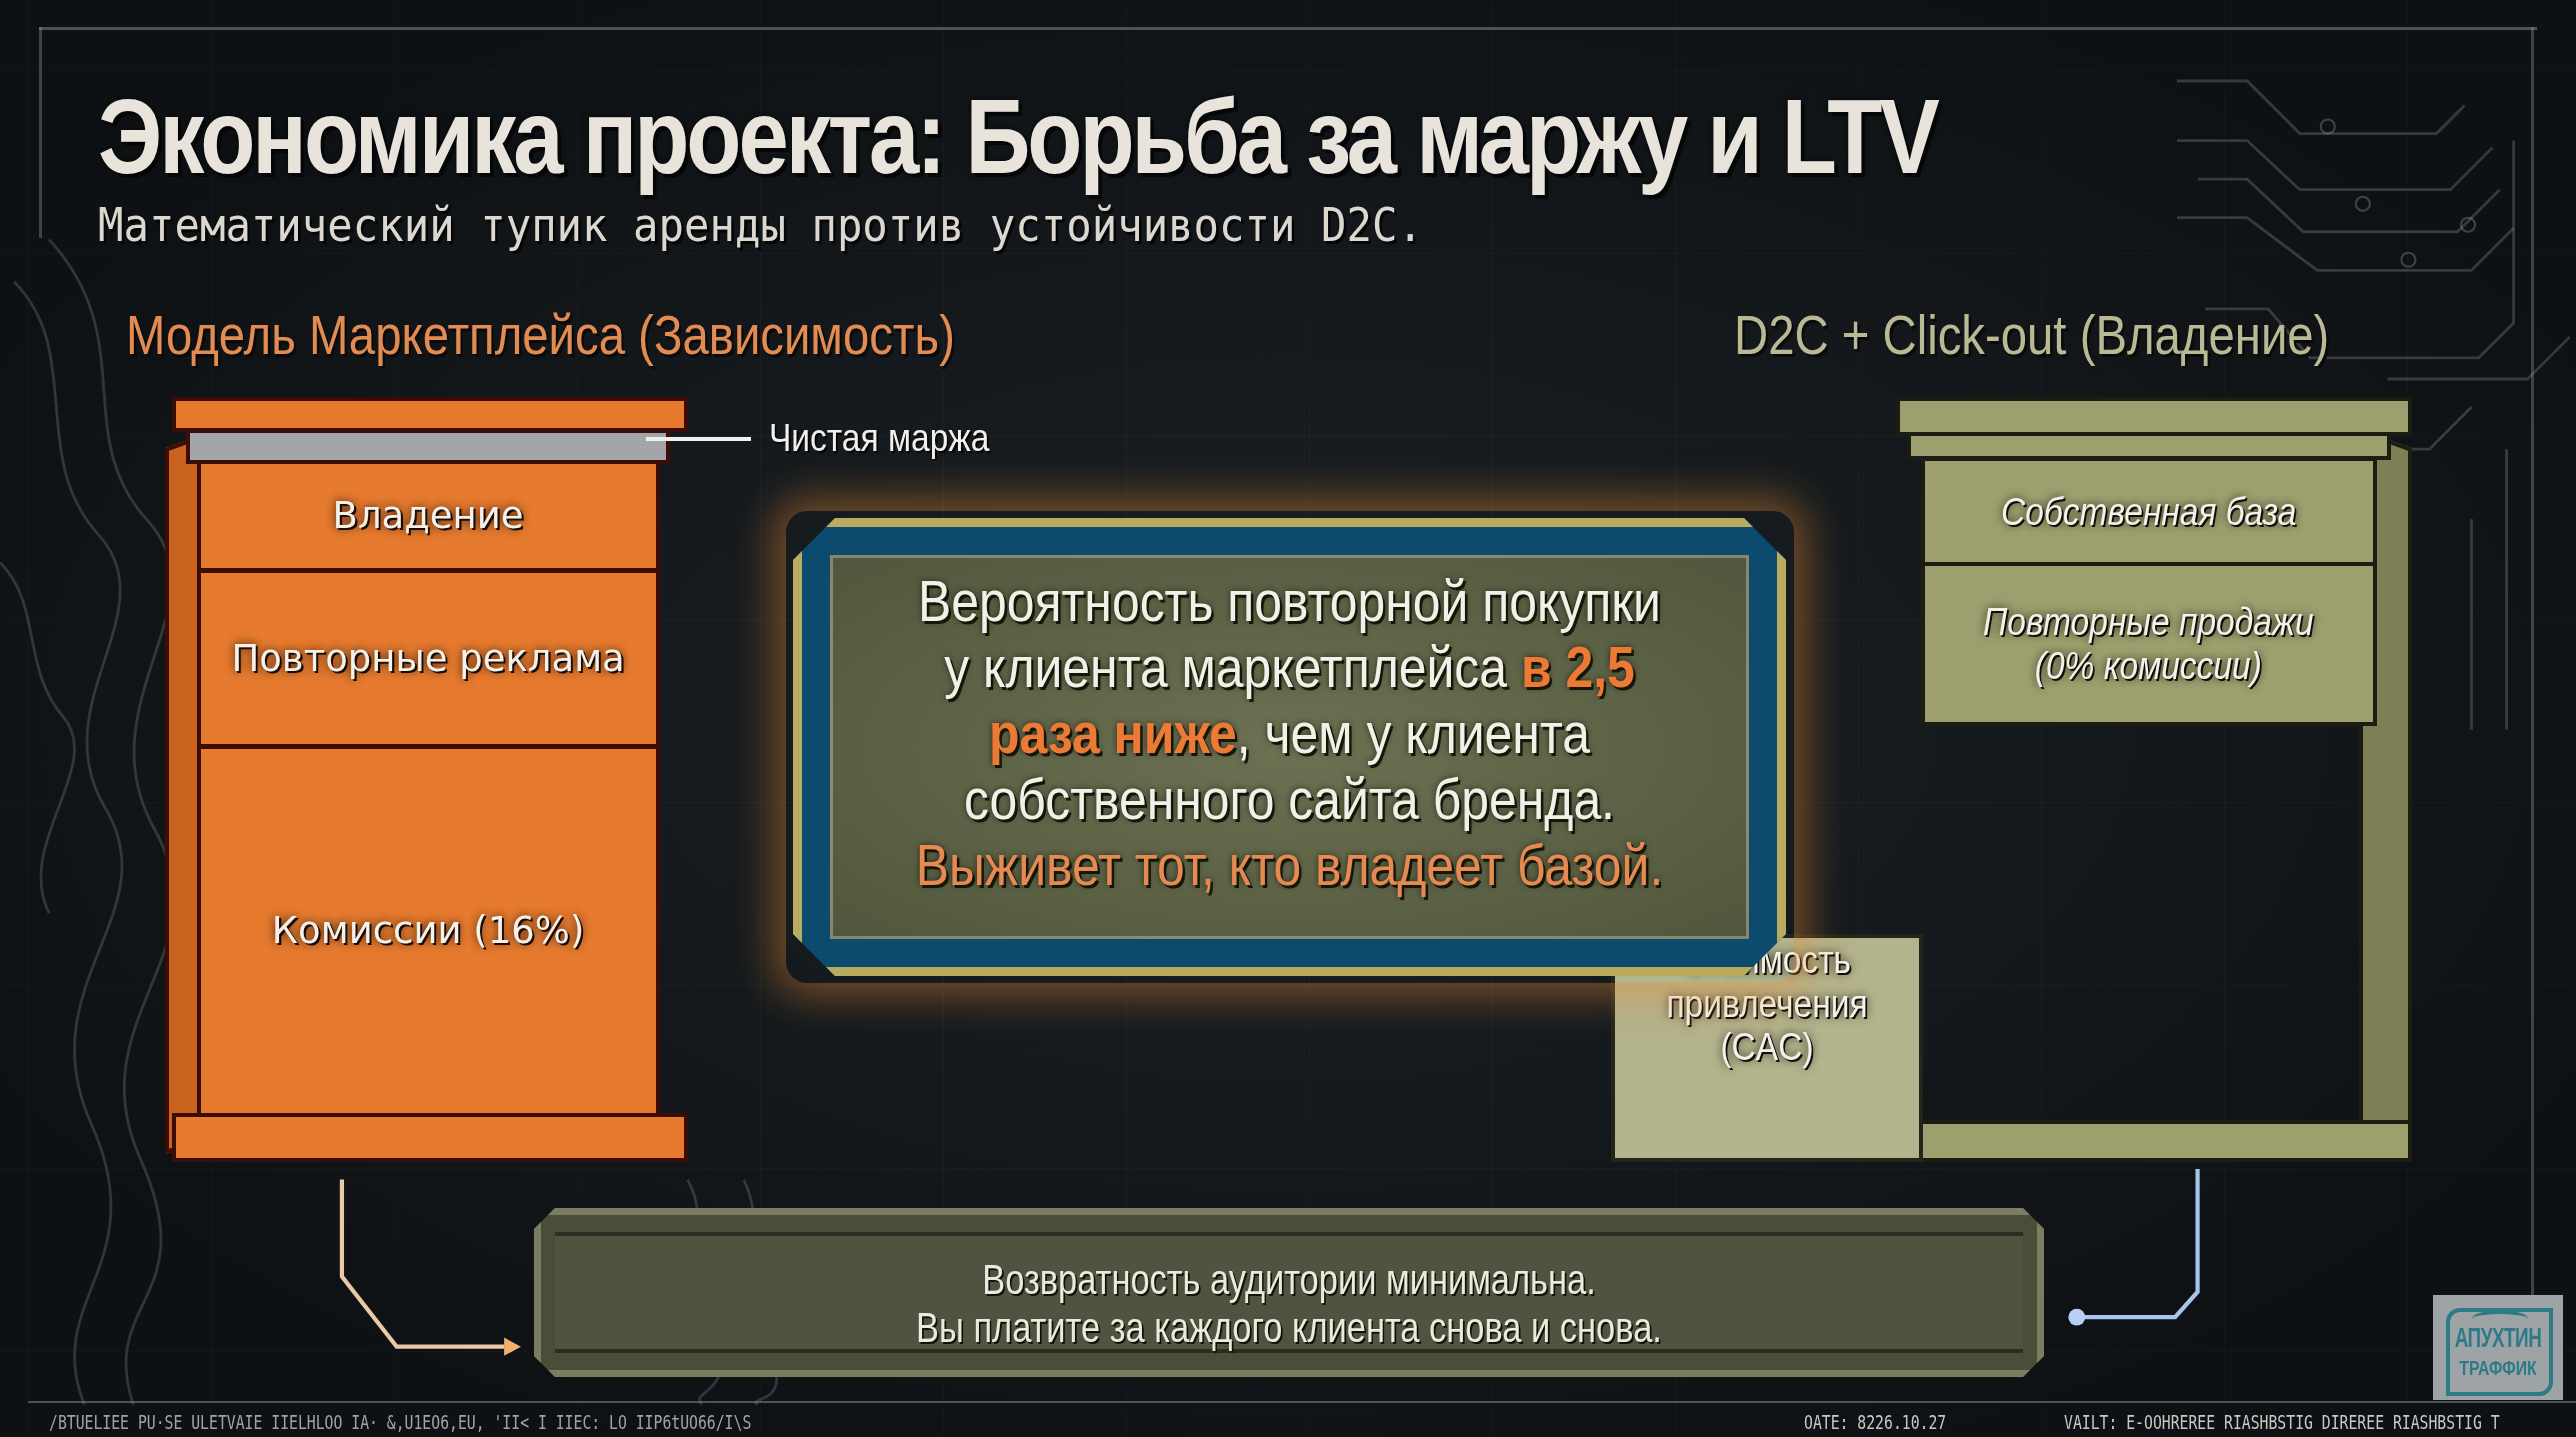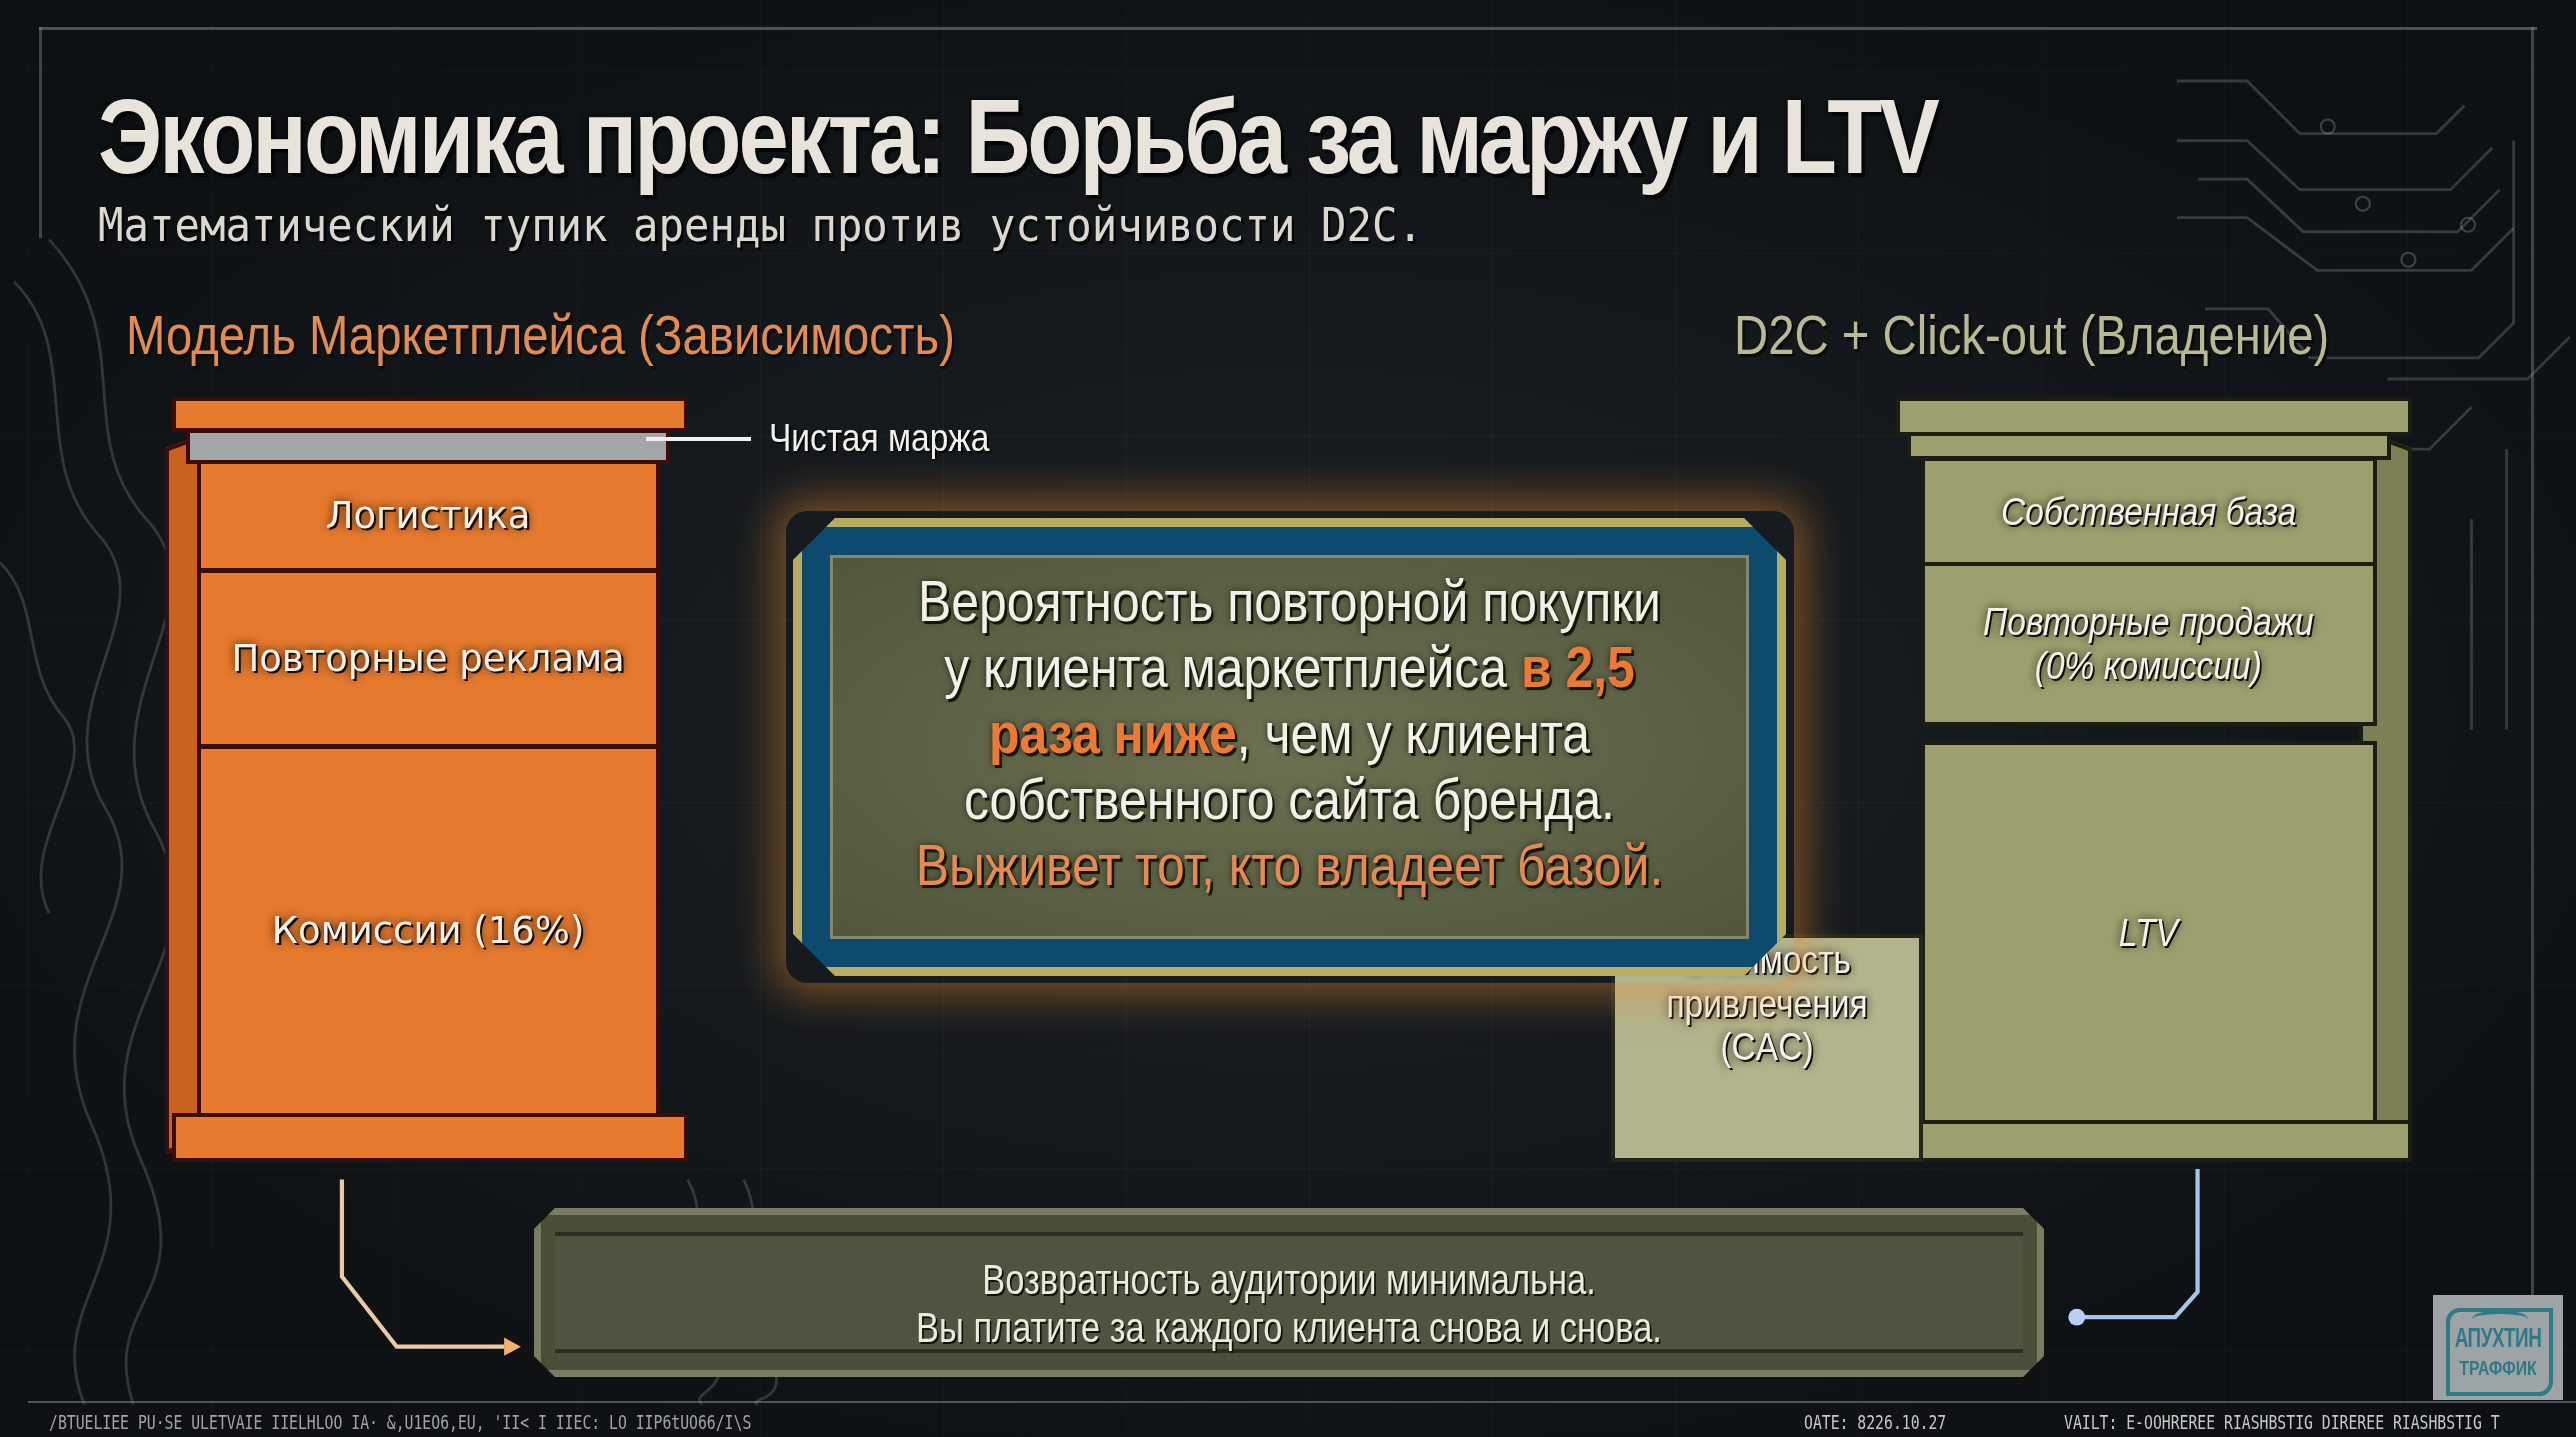--- a/index.html
+++ b/index.html
@@ -222,21 +222,21 @@
 <div class="subtitle">Математический тупик аренды против устойчивости D2C.</div>
 
 <div class="heading-left">Модель Маркетплейса (Зависимость)</div>
 <div class="heading-right">D2C + Click-out (Владение)</div>
 
 <div class="pillar pl-left">
   <div class="blk orange-dark" style="left:-7px;top:32px;width:53px;height:706px;transform:skewY(-20deg);transform-origin:right top;"></div>
   <div class="blk orange" style="left:0;top:0;width:516px;height:35px;"></div>
   <div class="blk grey" style="left:14px;top:32px;width:484px;height:35px;"></div>
   <div class="blk orange" style="left:24.6px;top:63px;width:463px;height:112px;">
-    <span class="label label-orange-font">Логистика</span>
+    <span class="label label-orange-font">Владение</span>
   </div>
   <div class="blk orange" style="left:24.6px;top:172px;width:463px;height:179px;">
     <span class="label label-orange-font">Повторные реклама</span>
   </div>
   <div class="blk orange" style="left:24.6px;top:348px;width:463px;height:372px;">
     <span class="label label-orange-font">Комиссии (16%)</span>
   </div>
   <div class="blk orange" style="left:0;top:716px;width:516px;height:49px;"></div>
 </div>
 <div class="margin-line"></div>
@@ -245,23 +245,20 @@
 <div class="pillar pl-right">
   <div class="blk olive-dark olive-b" style="left:463px;top:32px;width:53px;height:706px;transform:skewY(20deg);transform-origin:left top;"></div>
   <div class="blk olive olive-b" style="left:0;top:0;width:516px;height:39px;"></div>
   <div class="blk olive olive-b" style="left:10.5px;top:35px;width:484px;height:28px;"></div>
   <div class="blk olive olive-b" style="left:24.6px;top:60px;width:456px;height:109px;">
     <span class="label-olive">Собственная база</span>
   </div>
   <div class="blk olive olive-b" style="left:24.6px;top:165px;width:456px;height:164px;">
     <span class="label-olive" style="white-space:pre-line">Повторные продажи
 (0% комиссии)</span>
-  </div>
-  <div class="blk olive olive-b" style="left:24.6px;top:344px;width:456px;height:383px;">
-    <span class="label-olive">LTV</span>
   </div>
   <div class="blk olive olive-b" style="left:0;top:723px;width:516px;height:42px;"></div>
 </div>
 
 <div class="cac">
   <span class="label-olive" style="white-space:pre-line">Стоимость
 привлечения
 (CAC)</span>
 </div>
 

